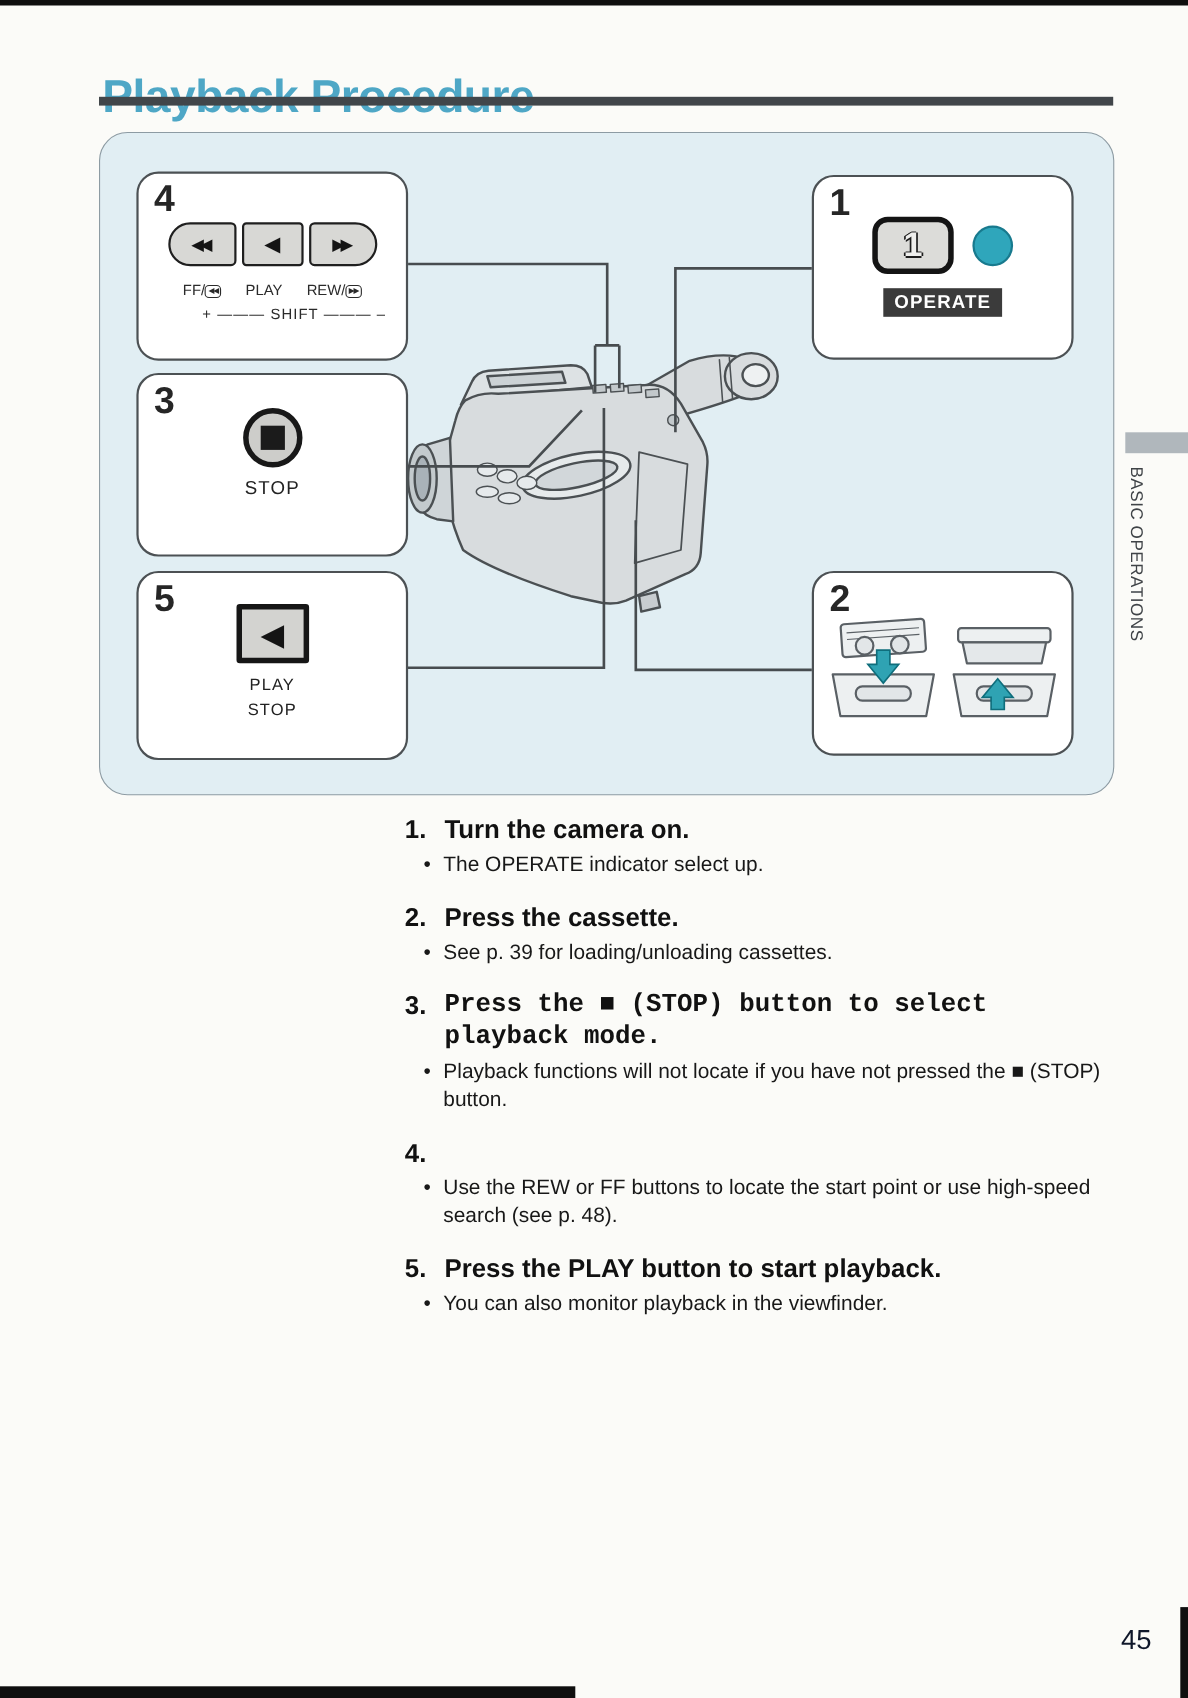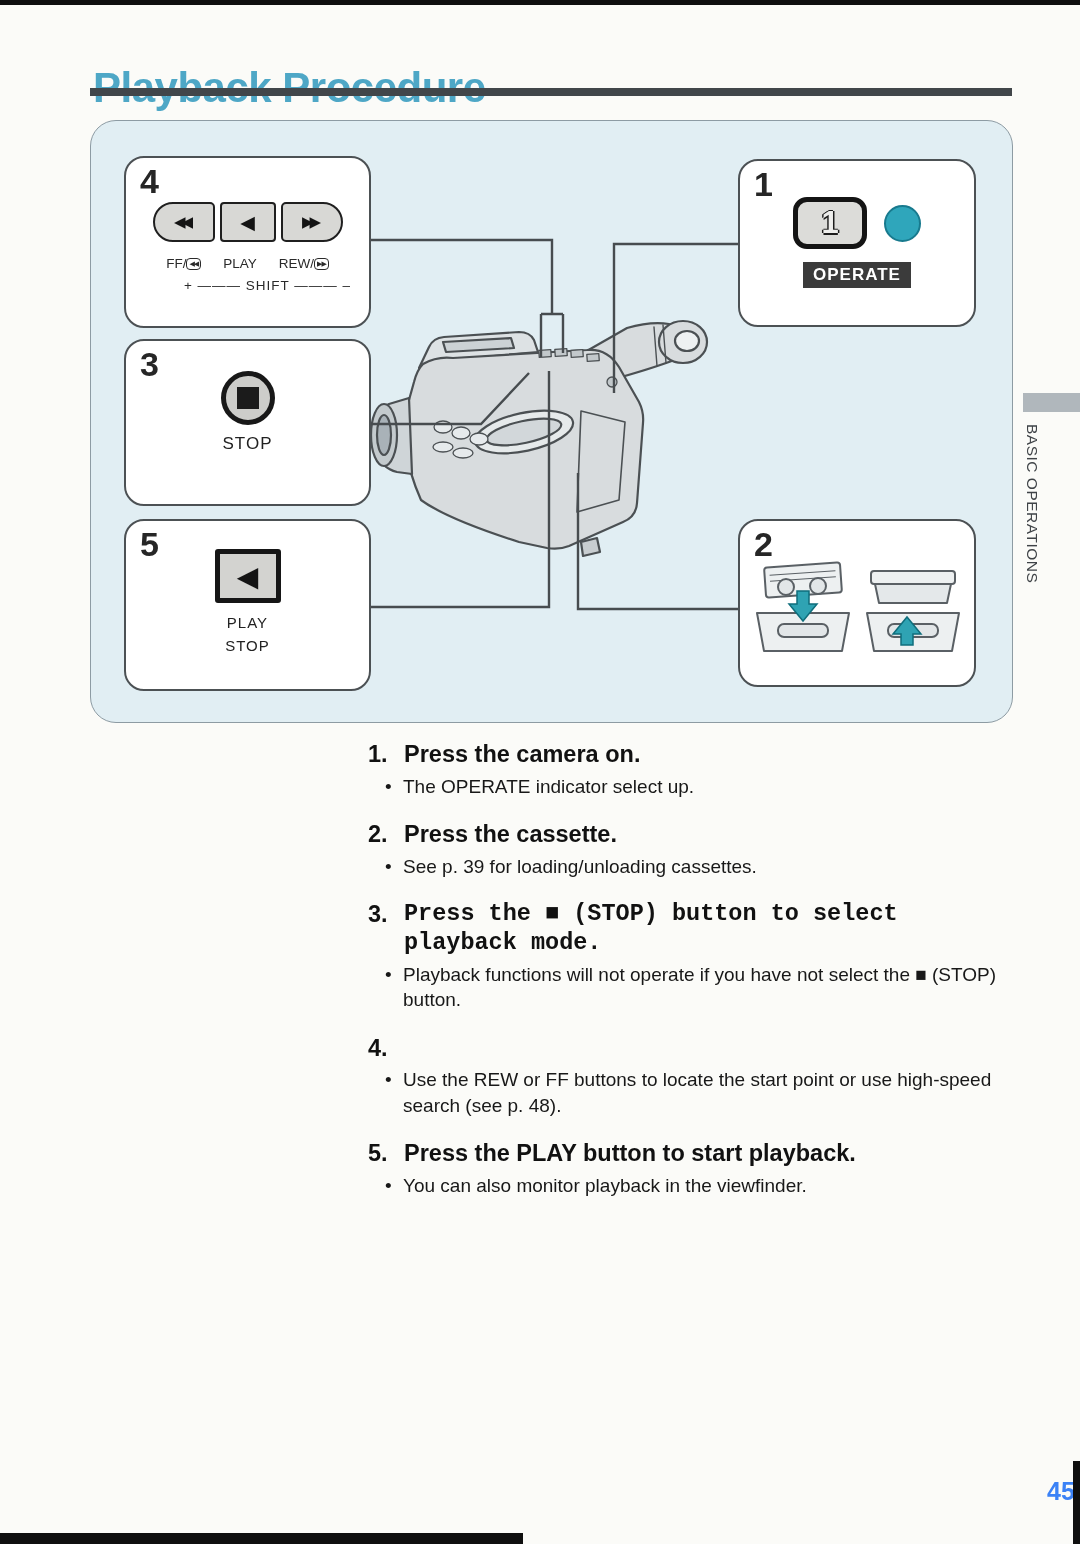--- a/index.html
+++ b/index.html
@@ -68,21 +68,21 @@
   .side-text{left:1023px;top:424px;height:230px;writing-mode:vertical-rl;text-orientation:sideways;
     font-size:15.5px;letter-spacing:0.5px;color:#3f4347;}
   
   .steps{left:368px;top:740px;width:652px;}
   .step{margin-bottom:21px;}
   .shead{display:flex;font-weight:bold;font-size:23.5px;line-height:1.22;color:#111;}
   .shead .n{width:36px;flex:none;}
   .sbullet{display:flex;margin-left:17px;margin-top:5px;font-size:19px;line-height:1.33;color:#181818;}
   .sbullet .dot{width:18px;flex:none;}
   .sbullet .bt{flex:1;max-width:614px;}
-  .page-num{left:1047px;top:1477px;font-size:25px;font-weight:bold;color:#3b82f6;}
+  .page-num{left:1019px;top:1477px;font-size:25px;font-weight:normal;color:#0f172a;}
 </style>
 </head>
 <body>
 
 <div class="abs top-edge"></div>
 
 <h1 class="abs page-title">Playback Procedure</h1>
 <div class="abs title-rule"></div>
 
 <div class="abs panel">
@@ -210,21 +210,21 @@
   </div>
 </div>
 
 <div class="abs side-tab"></div>
 <div class="abs side-text">BASIC OPERATIONS</div>
 
 <div class="abs steps">
   <div class="step">
     <div class="shead">
         <span class="n">1.</span>
-        <span>Press the camera on.</span>
+        <span>Turn the camera on.</span>
       </div>
     <div class="sbullet">
         <span class="dot">•</span>
         <span class="bt">The OPERATE indicator select up.</span>
       </div>
   </div>
   <div class="step">
     <div class="shead">
         <span class="n">2.</span>
         <span>Press the cassette.</span>
@@ -234,21 +234,21 @@
         <span class="bt">See p. 39 for loading/unloading cassettes.</span>
       </div>
   </div>
   <div class="step">
     <div class="shead">
         <span class="n">3.</span>
         <span style="max-width:580px;font-family:Liberation Mono, monospace;">Press the ■ (STOP) button to select playback mode.</span>
       </div>
     <div class="sbullet">
         <span class="dot">•</span>
-        <span class="bt">Playback functions will not operate if you have not select the ■ (STOP) button.</span>
+        <span class="bt">Playback functions will not locate if you have not pressed the ■ (STOP) button.</span>
       </div>
   </div>
   <div class="step">
     <div class="shead">
         <span class="n">4.</span>
       </div>
     <div class="sbullet">
         <span class="dot">•</span>
         <span class="bt">Use the REW or FF buttons to locate the start point or use high-speed search (see p. 48).</span>
       </div>

